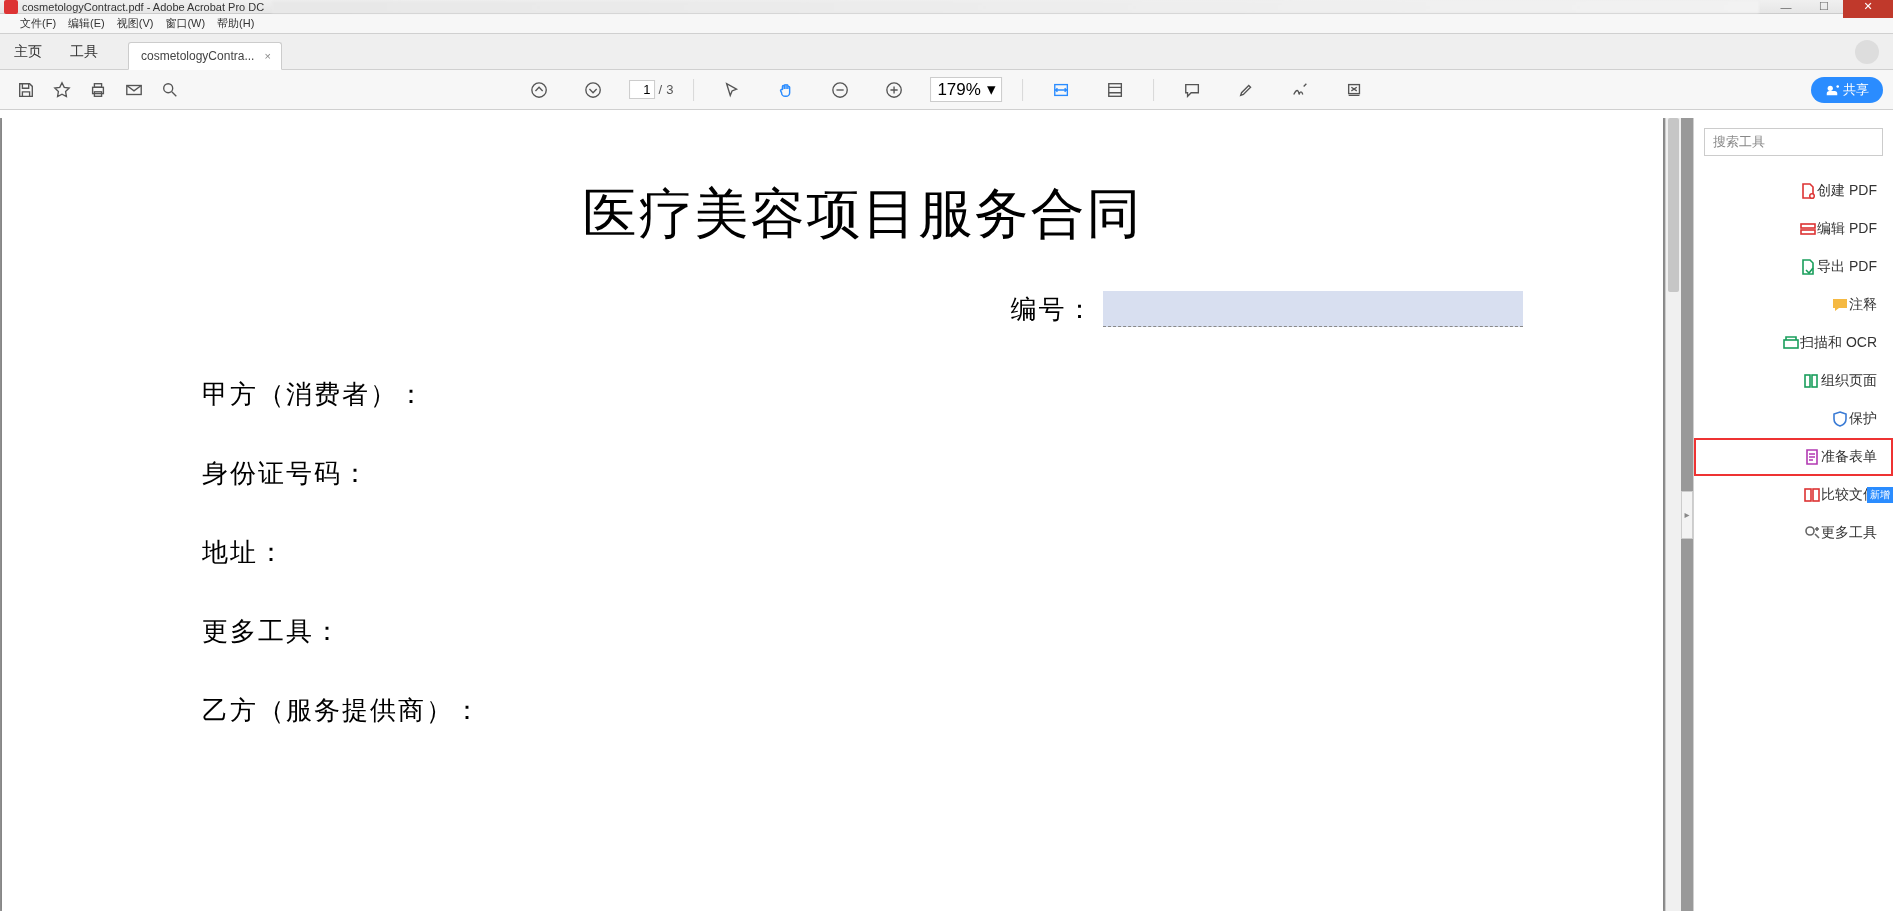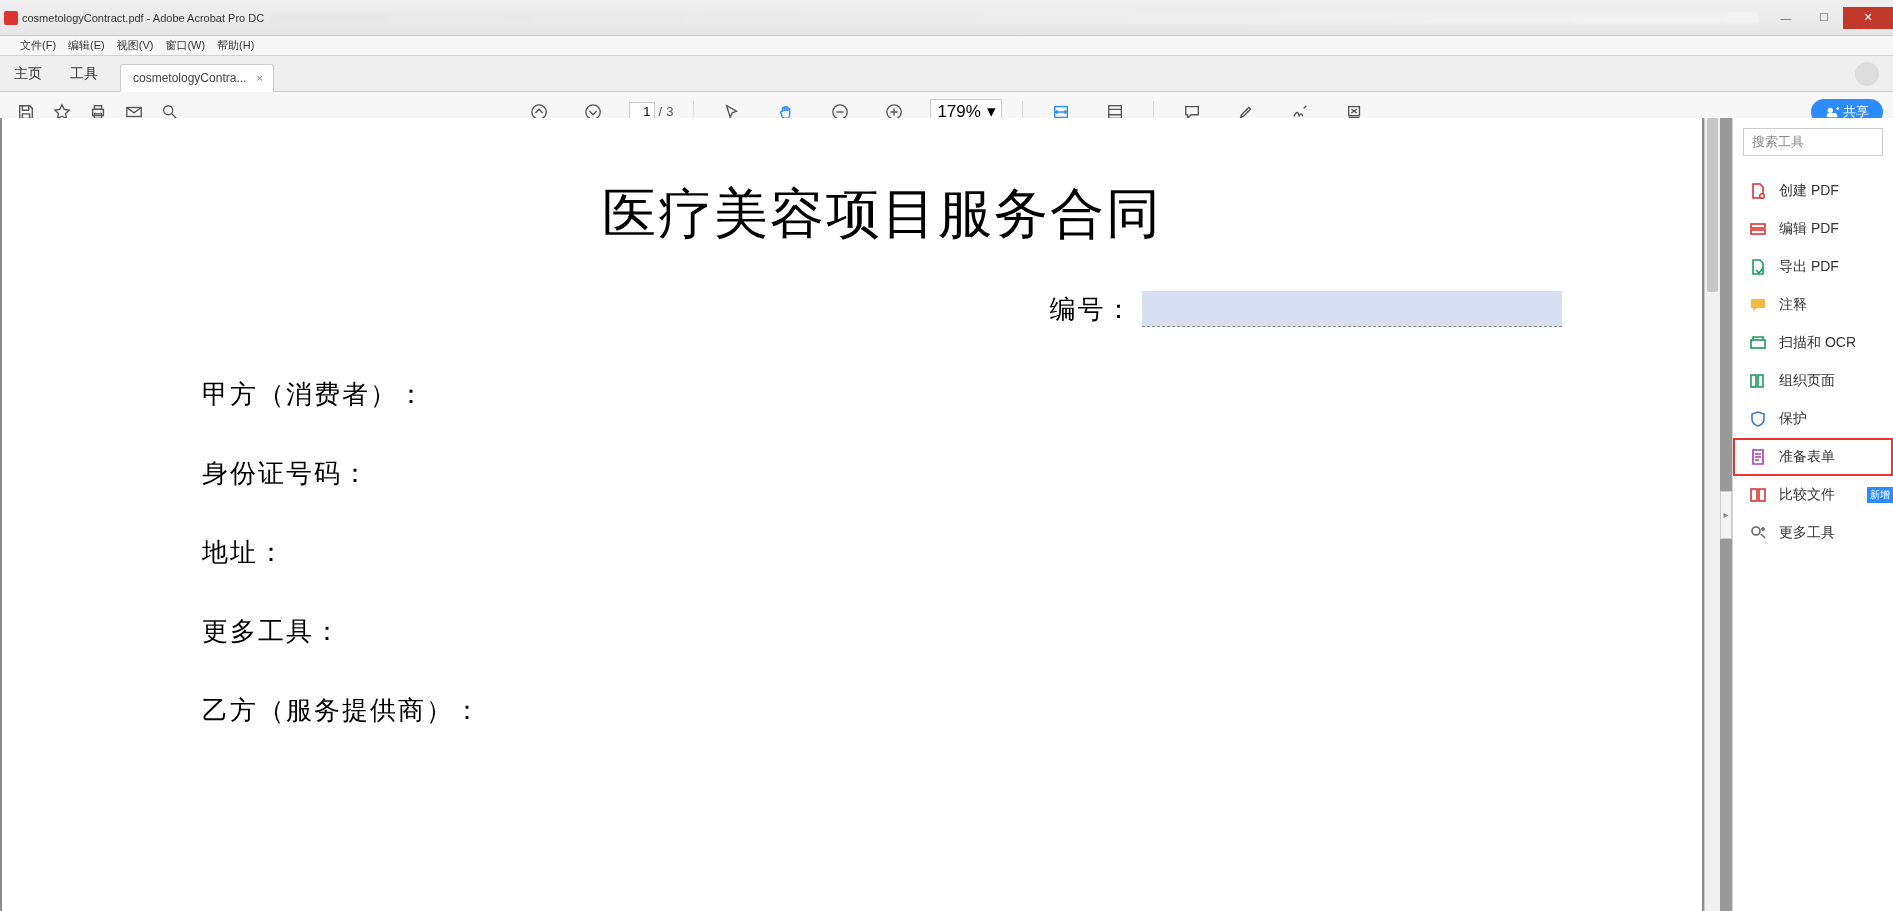--- a/index.html
+++ b/index.html
@@ -1,33 +1,33 @@
 <!DOCTYPE html>
 <html><head>
 <meta charset="utf-8">
 <style>
 * { margin: 0; padding: 0; box-sizing: border-box; font-family: "Microsoft YaHei", "SimSun", sans-serif; }
 html, body { width: 100%; height: 100%; overflow: hidden; background: #fff; }
 
 
-.titlebar { height: 36px; background: linear-gradient(#f0f0f0,#e6e6e6); display:flex; align-items:center; font-size:11px; color:#333; border-bottom:1px solid #ccc; position:relative; }
+.titlebar { height: 14px; background: linear-gradient(#f0f0f0,#e6e6e6); display:flex; align-items:center; font-size:11px; color:#333; border-bottom:1px solid #ccc; position:relative; }
 .titlebar .icon { width:14px; height:14px; margin:0 4px; background:#d33; border-radius:2px; display:inline-block; }
 .titlebar .blur { flex:1; height:12px; margin:0 8px; background:linear-gradient(90deg,#e8e8e8,#f2f2f2); filter:blur(1px); }
 .titlebar .winbtns { display:flex; }
 .titlebar .winbtn { width:38px; height:22px; display:flex; align-items:center; justify-content:center; color:#666; font-size:11px; }
 .titlebar .winbtn.close { background:#c0392b; color:#fff; width:50px; }
 
 
 .menubar { height:20px; background:#f7f7f7; border-bottom:1px solid #d0d0d0; display:flex; align-items:center; font-size:11px; color:#333; padding:0 20px; }
 .menubar span { margin-right:12px; cursor:default; }
 
 
 .tabrow { height:36px; background:#efefef; border-bottom:1px solid #d0d0d0; display:flex; align-items:flex-end; position:relative; }
 .bigtab { padding:8px 14px; font-size:14px; color:#333; }
-.doctab { background:#fff; border:1px solid #ccc; border-bottom:1px solid #fff; border-radius:3px 3px 0 0; padding:6px 10px 6px 12px; margin-left:8px; font-size:12px; color:#444; display:flex; align-items:center; position:relative; bottom:-1px; }
+.doctab { background:#fff; border:1px solid #ccc; border-bottom:1px solid #fff; border-radius:3px 3px 0 0; padding:6px 10px 6px 12px; margin-left:16px; font-size:12px; color:#444; display:flex; align-items:center; position:relative; bottom:-1px; }
 .doctab .x { margin-left:10px; color:#888; font-size:11px; }
 .tabrow .help { position:absolute; right:54px; top:8px; color:#777; font-size:16px; }
 .tabrow .avatar { position:absolute; right:14px; top:6px; width:24px; height:24px; border-radius:50%; background:#ddd; }
 
 
 .toolbar { height:40px; background:#f7f7f7; border-bottom:1px solid #d0d0d0; display:flex; align-items:center; position:relative; }
 .tb-left { display:flex; align-items:center; padding-left:8px; }
 .tb-center { position:absolute; left:50%; transform:translateX(-50%); display:flex; align-items:center; gap:18px; }
 .tb-right { position:absolute; right:10px; display:flex; align-items:flex-end; }
 .tb-ico { width:20px; height:20px; display:flex; align-items:center; justify-content:center; color:#555; stroke:#555; fill:none; margin:0 8px; }
@@ -46,24 +46,24 @@
 .vscrolltrack .thumb { position:absolute; left:2px; right:2px; top:0; height:22%; background:#c6c6c6; border-radius:2px; }
 .sidetoggle { position:absolute; right:0; top:50%; transform:translateY(-50%); width:12px; height:48px; background:#f3f3f3; border:1px solid #ccc; display:flex; align-items:center; justify-content:center; color:#888; font-size:10px; }
 
 .doc-title { font-family:"KaiTi","STKaiti",serif; font-size:54px; text-align:center; letter-spacing:2px; margin-bottom:40px; color:#000; }
 .doc-line { font-family:"KaiTi","STKaiti",serif; font-size:26px; color:#000; margin-bottom:44px; letter-spacing:2px; }
 .doc-ref { text-align:right; margin-bottom:50px; }
 .doc-ref .lbl { font-family:"KaiTi","STKaiti",serif; font-size:26px; letter-spacing:2px; }
 .doc-ref .field { display:inline-block; width:420px; height:36px; background:#d8dff0; border-bottom:1px dashed #888; vertical-align:bottom; margin-left:4px; }
 
 
-.rightpanel { width:161px; background:#fff; border-left:1px solid #d0d0d0; display:flex; flex-direction:column; }
+.rightpanel { width:200px; background:#fff; border-left:1px solid #d0d0d0; display:flex; flex-direction:column; }
 .searchbox { margin:10px; border:1px solid #ccc; padding:4px 8px; font-size:13px; color:#888; }
 .toollist { flex:1; padding:6px 0; }
-.toolitem { display:flex; align-items:center; padding:8px 14px; font-size:14px; color:#333; gap:12px; border:2px solid transparent; }
+.toolitem { display:flex; align-items:center; padding:8px 14px; font-size:14px; color:#333; border:2px solid transparent;justify-content:flex-end; }
 .toolitem.highlighted { border:2px solid #e33; }
 .toolitem .ico { width:18px; height:18px; display:flex; align-items:center; justify-content:center; }
 .toolitem svg { width:18px; height:18px; }
 .badge { position:absolute; right:0; background:#2a8cff; color:#fff; font-size:10px; padding:1px 3px; top:50%; transform:translateY(-50%); }
 .rightpanel-wrap { position:relative; }
 </style>
 </head>
 <body>
 
 <div class="titlebar">

